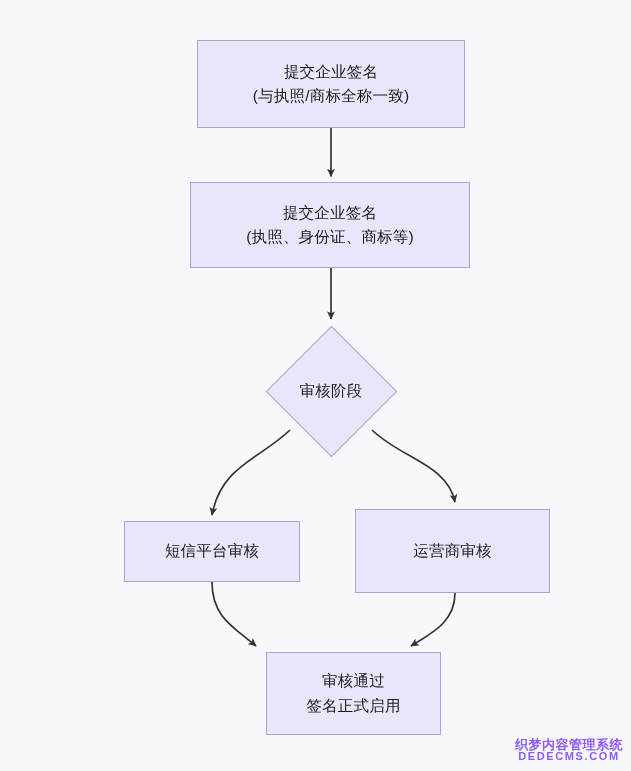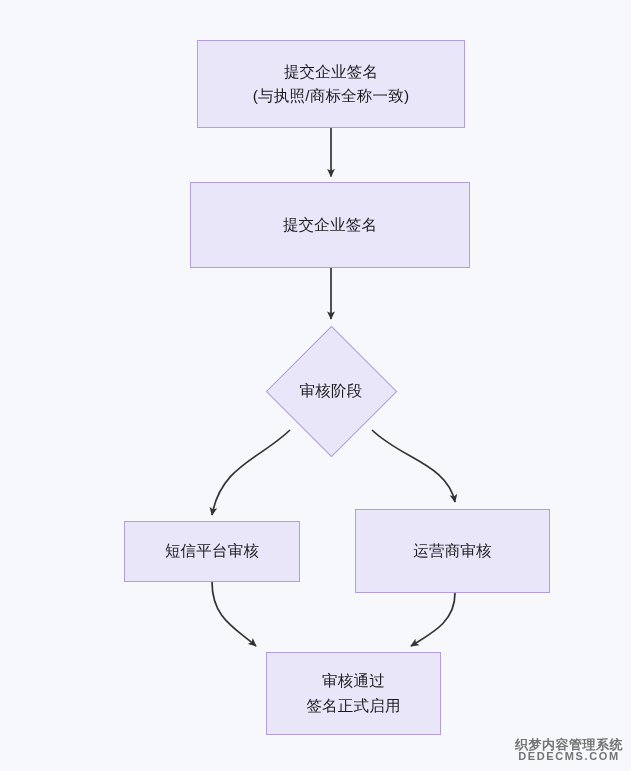--- a/index.html
+++ b/index.html
@@ -71,21 +71,21 @@
   }
 
   #watermark {
     position: absolute;
     right: 8px;
     bottom: 8px;
     display: flex;
     flex-direction: column;
     align-items: center;
     line-height: 1.05;
-    color: #737373;
+    color: #8b5cf6;
     user-select: none;
   }
   #watermark .wm-cn {
     font-size: 13px;
     font-weight: bold;
     letter-spacing: 0.5px;
   }
   #watermark .wm-en {
     font-size: 11px;
     font-weight: bold;
@@ -117,20 +117,21 @@
     <path d="M455,593 C455,622 432,633 411,646" fill="none" stroke="#333333" stroke-width="1.7" marker-end="url(#arrowhead)"></path>
   </svg>
 
   <div class="node" style="left:197px; top:40px; width:268px; height:88px;text-align:right;">
     <div>提交企业签名</div>
     <div class="line2">(与执照/商标全称一致)</div>
   </div>
 
   <div class="node" style="left:190px; top:182px; width:280px; height:86px;">
     <div>提交企业签名</div>
+    <div class="line2">(执照、身份证、商标等)</div>
   </div>
 
   <div class="diamond-wrap" style="left:265px; top:325px; width:132px; height:132px;">
     <div class="diamond-shape"></div>
     <div class="diamond-label">审核阶段</div>
   </div>
 
   <div class="node" style="left:124px; top:521px; width:176px; height:61px;">
     <div>短信平台审核</div>
   </div>

